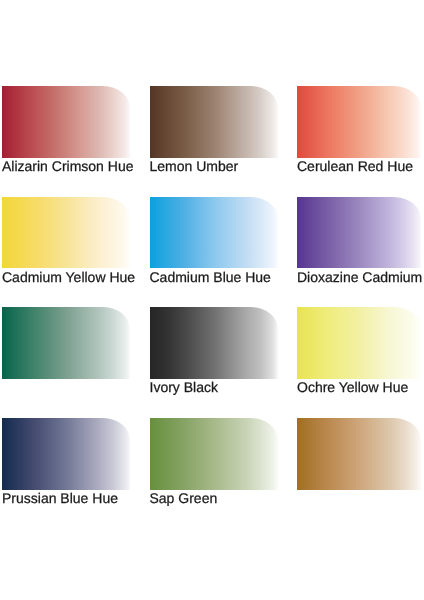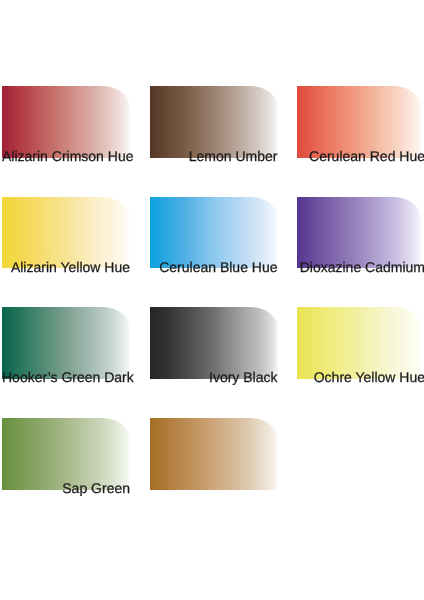--- a/index.html
+++ b/index.html
@@ -38,23 +38,23 @@
   .swatch-cell:nth-child(3n) .swatch-chip { width: 124px; }
   .swatch-chip {
     position: relative;
     width: 128px;
     height: 71.5px;
     border-top-right-radius: 27px 22px;
   }
   .swatch-label {
     position: absolute;
     left: 0;
-    top: 62px;
+    top: 72px;
     width: 128px;
-    text-align: right;
+    text-align: left;
     font-size: 14px;
     line-height: 16px;
     color: #1a1a1a;
     -webkit-text-stroke: 0.25px #1a1a1a;
     white-space: nowrap;
     transform: translateZ(0);
   }
 </style>
 </head>
 <body>
@@ -68,41 +68,44 @@
       <div class="swatch-cell">
         <div class="swatch-chip" style="background-color: rgb(85, 54, 37); background-image: linear-gradient(to right, rgb(85, 54, 37) 0%, rgb(121, 92, 70) 27%, rgb(155, 129, 112) 50%, rgb(196, 181, 171) 75%, rgb(215, 205, 199) 86%, rgb(237, 233, 230) 96%, rgb(250, 249, 248) 100%);"></div>
         <div class="swatch-label">Lemon Umber</div>
       </div>
       <div class="swatch-cell">
         <div class="swatch-chip" style="background-color: rgb(223, 74, 61); background-image: linear-gradient(to right, rgb(223, 74, 61) 0%, rgb(237, 122, 98) 27%, rgb(240, 160, 134) 50%, rgb(247, 203, 182) 75%, rgb(250, 220, 206) 86%, rgb(253, 239, 233) 96%, rgb(254, 251, 249) 100%);"></div>
         <div class="swatch-label">Cerulean Red Hue</div>
       </div>
       <div class="swatch-cell">
         <div class="swatch-chip" style="background-color: rgb(241, 215, 55); background-image: linear-gradient(to right, rgb(241, 215, 55) 0%, rgb(247, 219, 103) 27%, rgb(247, 228, 149) 50%, rgb(252, 239, 205) 75%, rgb(253, 244, 222) 86%, rgb(254, 250, 240) 96%, rgb(255, 254, 251) 100%);"></div>
-        <div class="swatch-label">Alizarin Yellow Hue</div>
+        <div class="swatch-label">Cadmium Yellow Hue</div>
       </div>
       <div class="swatch-cell">
         <div class="swatch-chip" style="background-color: rgb(11, 161, 223); background-image: linear-gradient(to right, rgb(11, 161, 223) 0%, rgb(80, 176, 228) 27%, rgb(139, 200, 238) 50%, rgb(193, 220, 244) 75%, rgb(215, 232, 247) 86%, rgb(237, 244, 253) 96%, rgb(250, 252, 254) 100%);"></div>
-        <div class="swatch-label">Cerulean Blue Hue</div>
+        <div class="swatch-label">Cadmium Blue Hue</div>
       </div>
       <div class="swatch-cell">
         <div class="swatch-chip" style="background-color: rgb(86, 53, 144); background-image: linear-gradient(to right, rgb(86, 53, 144) 0%, rgb(124, 98, 168) 27%, rgb(155, 136, 191) 50%, rgb(194, 182, 222) 75%, rgb(214, 206, 233) 86%, rgb(237, 233, 245) 96%, rgb(250, 249, 252) 100%);"></div>
         <div class="swatch-label">Dioxazine Cadmium</div>
       </div>
       <div class="swatch-cell">
         <div class="swatch-chip" style="background-color: rgb(7, 100, 75); background-image: linear-gradient(to right, rgb(7, 100, 75) 0%, rgb(69, 133, 109) 27%, rgb(124, 159, 143) 50%, rgb(176, 196, 188) 75%, rgb(202, 215, 210) 86%, rgb(231, 237, 235) 96%, rgb(249, 250, 250) 100%);"></div>
-        <div class="swatch-label">Hooker’s Green Dark</div>
       </div>
       <div class="swatch-cell">
         <div class="swatch-chip" style="background-color: rgb(37, 37, 37); background-image: linear-gradient(to right, rgb(37, 37, 37) 0%, rgb(51, 51, 51) 14%, rgb(71, 71, 71) 27%, rgb(92, 92, 92) 39%, rgb(112, 112, 112) 50%, rgb(142, 142, 142) 63%, rgb(169, 169, 169) 75%, rgb(191, 191, 191) 86%, rgb(224, 224, 224) 96%, rgb(248, 248, 248) 100%);"></div>
         <div class="swatch-label">Ivory Black</div>
       </div>
       <div class="swatch-cell">
         <div class="swatch-chip" style="background-color: rgb(232, 227, 82); background-image: linear-gradient(to right, rgb(232, 227, 82) 0%, rgb(240, 237, 128) 27%, rgb(242, 240, 163) 50%, rgb(247, 247, 213) 75%, rgb(250, 250, 227) 86%, rgb(253, 253, 242) 96%, rgb(254, 254, 252) 100%);"></div>
         <div class="swatch-label">Ochre Yellow Hue</div>
+      </div>
+      <div class="swatch-cell">
+        <div class="swatch-chip" style="background-color: rgb(20, 42, 79); background-image: linear-gradient(to right, rgb(20, 42, 79) 0%, rgb(72, 78, 114) 27%, rgb(113, 119, 149) 50%, rgb(172, 172, 192) 75%, rgb(199, 199, 213) 86%, rgb(230, 230, 236) 96%, rgb(248, 248, 250) 100%);"></div>
+        <div class="swatch-label">Prussian Blue Hue</div>
       </div>
       <div class="swatch-cell">
         <div class="swatch-chip" style="background-color: rgb(103, 144, 61); background-image: linear-gradient(to right, rgb(103, 144, 61) 0%, rgb(135, 163, 101) 27%, rgb(167, 185, 138) 50%, rgb(200, 211, 182) 75%, rgb(218, 226, 206) 86%, rgb(238, 242, 233) 96%, rgb(251, 251, 249) 100%);"></div>
         <div class="swatch-label">Sap Green</div>
       </div>
       <div class="swatch-cell">
         <div class="swatch-chip" style="background-color: rgb(162, 110, 35); background-image: linear-gradient(to right, rgb(162, 110, 35) 0%, rgb(188, 139, 82) 27%, rgb(206, 166, 123) 50%, rgb(220, 199, 171) 75%, rgb(232, 217, 199) 86%, rgb(244, 238, 230) 96%, rgb(252, 251, 248) 100%);"></div>
       </div>
     </div>
 </div>

